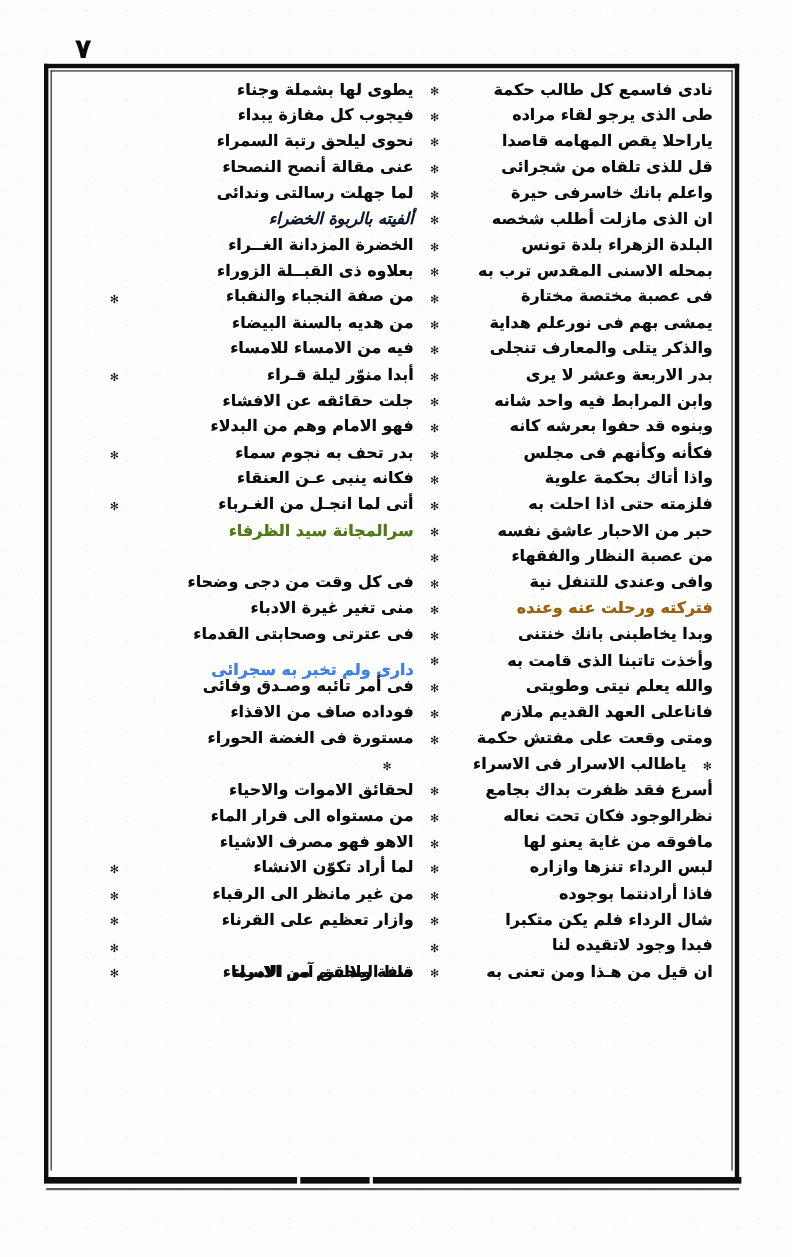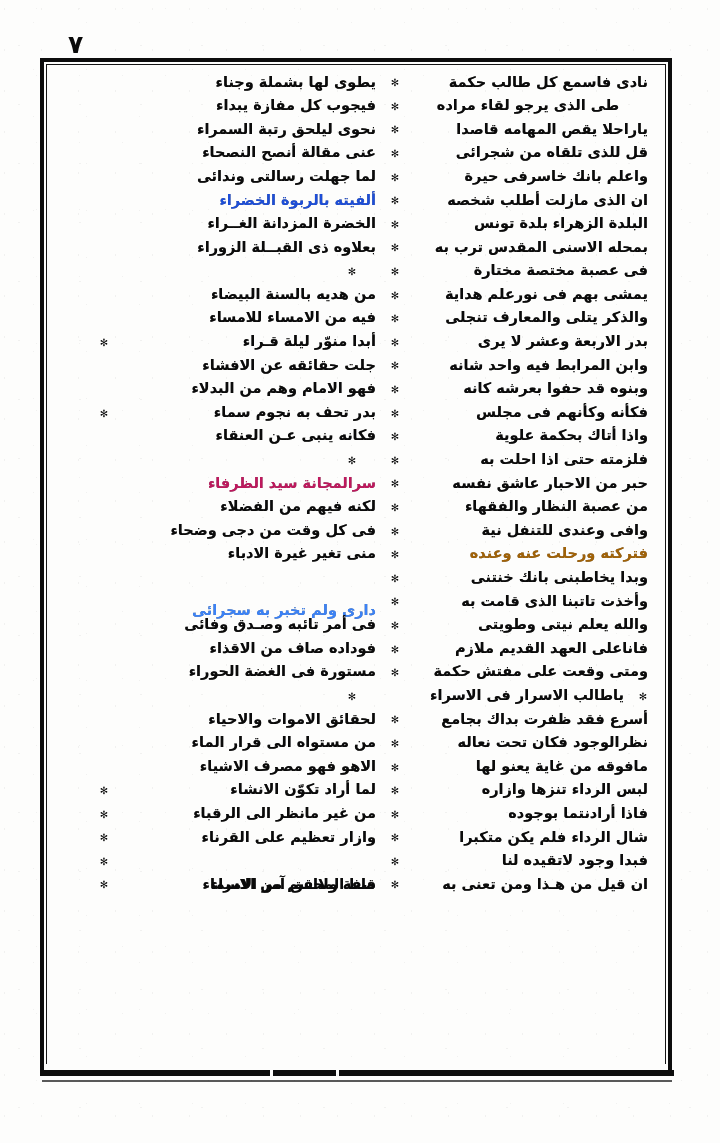--- a/index.html
+++ b/index.html
@@ -191,21 +191,21 @@
 <div id="frame-inner"></div>
 
 <div id="verse-block">
     <div class="verse-line">
       <div class="hemistich-a ar" style="color: rgb(11, 11, 11);">نادى فاسمع كل طالب حكمة</div>
       <div class="divider-star"><span class="star" style="color: rgb(11, 11, 11);">✻</span></div>
       <div class="hemistich-b ar" style="color: rgb(11, 11, 11);">يطوى لها بشملة وجناء</div>
       <div class="edge-star"><span class="star hidden" style="color: rgb(11, 11, 11);">✻</span></div>
     </div>
     <div class="verse-line">
-      <div class="hemistich-a ar" style="color: rgb(11, 11, 11); text-align: center;">طى الذى يرجو لقاء مراده</div>
+      <div class="hemistich-a ar" style="color: rgb(11, 11, 11);">طى الذى يرجو لقاء مراده</div>
       <div class="divider-star"><span class="star" style="color: rgb(11, 11, 11);">✻</span></div>
       <div class="hemistich-b ar" style="color: rgb(11, 11, 11);">فيجوب كل مفازة يبداء</div>
       <div class="edge-star"><span class="star hidden" style="color: rgb(11, 11, 11);">✻</span></div>
     </div>
     <div class="verse-line">
       <div class="hemistich-a ar" style="color: rgb(11, 11, 11);">ياراحلا يقص المهامه قاصدا</div>
       <div class="divider-star"><span class="star" style="color: rgb(11, 11, 11);">✻</span></div>
       <div class="hemistich-b ar" style="color: rgb(11, 11, 11);">نحوى ليلحق رتبة السمراء</div>
       <div class="edge-star"><span class="star hidden" style="color: rgb(11, 11, 11);">✻</span></div>
     </div>
@@ -217,38 +217,39 @@
     </div>
     <div class="verse-line">
       <div class="hemistich-a ar" style="color: rgb(11, 11, 11);">واعلم بانك خاسرفى حيرة</div>
       <div class="divider-star"><span class="star" style="color: rgb(11, 11, 11);">✻</span></div>
       <div class="hemistich-b ar" style="color: rgb(11, 11, 11);">لما جهلت رسالتى وندائى</div>
       <div class="edge-star"><span class="star hidden" style="color: rgb(11, 11, 11);">✻</span></div>
     </div>
     <div class="verse-line">
       <div class="hemistich-a ar" style="color: rgb(11, 11, 11);">ان الذى مازلت أطلب شخصه</div>
       <div class="divider-star"><span class="star" style="color: rgb(11, 11, 11);">✻</span></div>
-      <div class="hemistich-b ar" style="color: #1d4ed8;">ألفيته بالربوة الخضراء</div>
+      <div class="hemistich-b ar" style="color: #0f172a; font-style: italic;">ألفيته بالربوة الخضراء</div>
       <div class="edge-star"><span class="star hidden" style="color: rgb(11, 11, 11);">✻</span></div>
     </div>
     <div class="verse-line">
       <div class="hemistich-a ar" style="color: rgb(11, 11, 11);">البلدة الزهراء بلدة تونس</div>
       <div class="divider-star"><span class="star" style="color: rgb(11, 11, 11);">✻</span></div>
       <div class="hemistich-b ar" style="color: rgb(11, 11, 11);">الخضرة المزدانة الغــراء</div>
       <div class="edge-star"><span class="star hidden" style="color: rgb(11, 11, 11);">✻</span></div>
     </div>
     <div class="verse-line">
       <div class="hemistich-a ar" style="color: rgb(11, 11, 11);">بمحله الاسنى المقدس ترب به</div>
       <div class="divider-star"><span class="star" style="color: rgb(11, 11, 11);">✻</span></div>
       <div class="hemistich-b ar" style="color: rgb(11, 11, 11);">بعلاوه ذى القبــلة الزوراء</div>
       <div class="edge-star"><span class="star hidden" style="color: rgb(11, 11, 11);">✻</span></div>
     </div>
     <div class="verse-line">
       <div class="hemistich-a ar" style="color: rgb(11, 11, 11);">فى عصبة مختصة مختارة</div>
       <div class="divider-star"><span class="star" style="color: rgb(11, 11, 11);">✻</span></div>
+      <div class="hemistich-b ar" style="color: rgb(11, 11, 11);">من صفة النجباء والنقباء</div>
       <div class="edge-star"><span class="star" style="color: rgb(11, 11, 11);">✻</span></div>
     </div>
     <div class="verse-line">
       <div class="hemistich-a ar" style="color: rgb(11, 11, 11);">يمشى بهم فى نورعلم هداية</div>
       <div class="divider-star"><span class="star" style="color: rgb(11, 11, 11);">✻</span></div>
       <div class="hemistich-b ar" style="color: rgb(11, 11, 11);">من هديه بالسنة البيضاء</div>
       <div class="edge-star"><span class="star hidden" style="color: rgb(11, 11, 11);">✻</span></div>
     </div>
     <div class="verse-line">
       <div class="hemistich-a ar" style="color: rgb(11, 11, 11);">والذكر يتلى والمعارف تنجلى</div>
@@ -282,49 +283,50 @@
     </div>
     <div class="verse-line">
       <div class="hemistich-a ar" style="color: rgb(11, 11, 11);">واذا أتاك بحكمة علوية</div>
       <div class="divider-star"><span class="star" style="color: rgb(11, 11, 11);">✻</span></div>
       <div class="hemistich-b ar" style="color: rgb(11, 11, 11);">فكانه ينبى عـن العنقاء</div>
       <div class="edge-star"><span class="star hidden" style="color: rgb(11, 11, 11);">✻</span></div>
     </div>
     <div class="verse-line">
       <div class="hemistich-a ar" style="color: rgb(11, 11, 11);">فلزمته حتى اذا احلت به</div>
       <div class="divider-star"><span class="star" style="color: rgb(11, 11, 11);">✻</span></div>
+      <div class="hemistich-b ar" style="color: rgb(11, 11, 11);">أتى لما انجـل من الغـرباء</div>
       <div class="edge-star"><span class="star" style="color: rgb(11, 11, 11);">✻</span></div>
     </div>
     <div class="verse-line">
       <div class="hemistich-a ar" style="color: rgb(11, 11, 11);">حبر من الاحبار عاشق نفسه</div>
       <div class="divider-star"><span class="star" style="color: rgb(11, 11, 11);">✻</span></div>
-      <div class="hemistich-b ar" style="color: #be185d;">سرالمجانة سيد الظرفاء</div>
+      <div class="hemistich-b ar" style="color: #4d7c0f;">سرالمجانة سيد الظرفاء</div>
       <div class="edge-star"><span class="star hidden" style="color: rgb(11, 11, 11);">✻</span></div>
     </div>
     <div class="verse-line">
       <div class="hemistich-a ar" style="color: rgb(11, 11, 11);">من عصبة النظار والفقهاء</div>
       <div class="divider-star"><span class="star" style="color: rgb(11, 11, 11);">✻</span></div>
-      <div class="hemistich-b ar" style="color: rgb(11, 11, 11);">لكنه فيهم من الفضلاء</div>
       <div class="edge-star"><span class="star hidden" style="color: rgb(11, 11, 11);">✻</span></div>
     </div>
     <div class="verse-line">
       <div class="hemistich-a ar" style="color: rgb(11, 11, 11);">وافى وعندى للتنفل نية</div>
       <div class="divider-star"><span class="star" style="color: rgb(11, 11, 11);">✻</span></div>
       <div class="hemistich-b ar" style="color: rgb(11, 11, 11);">فى كل وقت من دجى وضحاء</div>
       <div class="edge-star"><span class="star hidden" style="color: rgb(11, 11, 11);">✻</span></div>
     </div>
     <div class="verse-line">
       <div class="hemistich-a ar" style="color: #a16207;">فتركته ورحلت عنه وعنده</div>
       <div class="divider-star"><span class="star" style="color: rgb(11, 11, 11);">✻</span></div>
       <div class="hemistich-b ar" style="color: rgb(11, 11, 11);">منى تغير غيرة الادباء</div>
       <div class="edge-star"><span class="star hidden" style="color: rgb(11, 11, 11);">✻</span></div>
     </div>
     <div class="verse-line">
       <div class="hemistich-a ar" style="color: rgb(11, 11, 11);">وبدا يخاطبنى بانك خنتنى</div>
       <div class="divider-star"><span class="star" style="color: rgb(11, 11, 11);">✻</span></div>
+      <div class="hemistich-b ar" style="color: rgb(11, 11, 11);">فى عترتى وصحابتى القدماء</div>
       <div class="edge-star"><span class="star hidden" style="color: rgb(11, 11, 11);">✻</span></div>
     </div>
     <div class="verse-line">
       <div class="hemistich-a ar" style="color: rgb(11, 11, 11);">وأخذت تاتبنا الذى قامت به</div>
       <div class="divider-star"><span class="star" style="color: rgb(11, 11, 11);">✻</span></div>
       <div class="hemistich-b ar" style="color: #3b82f6; margin-top: 18px;">دارى ولم تخبر به سجرائى</div>
       <div class="edge-star"><span class="star hidden" style="color: rgb(11, 11, 11);">✻</span></div>
     </div>
     <div class="verse-line">
       <div class="hemistich-a ar" style="color: rgb(11, 11, 11);">والله يعلم نيتى وطويتى</div>

